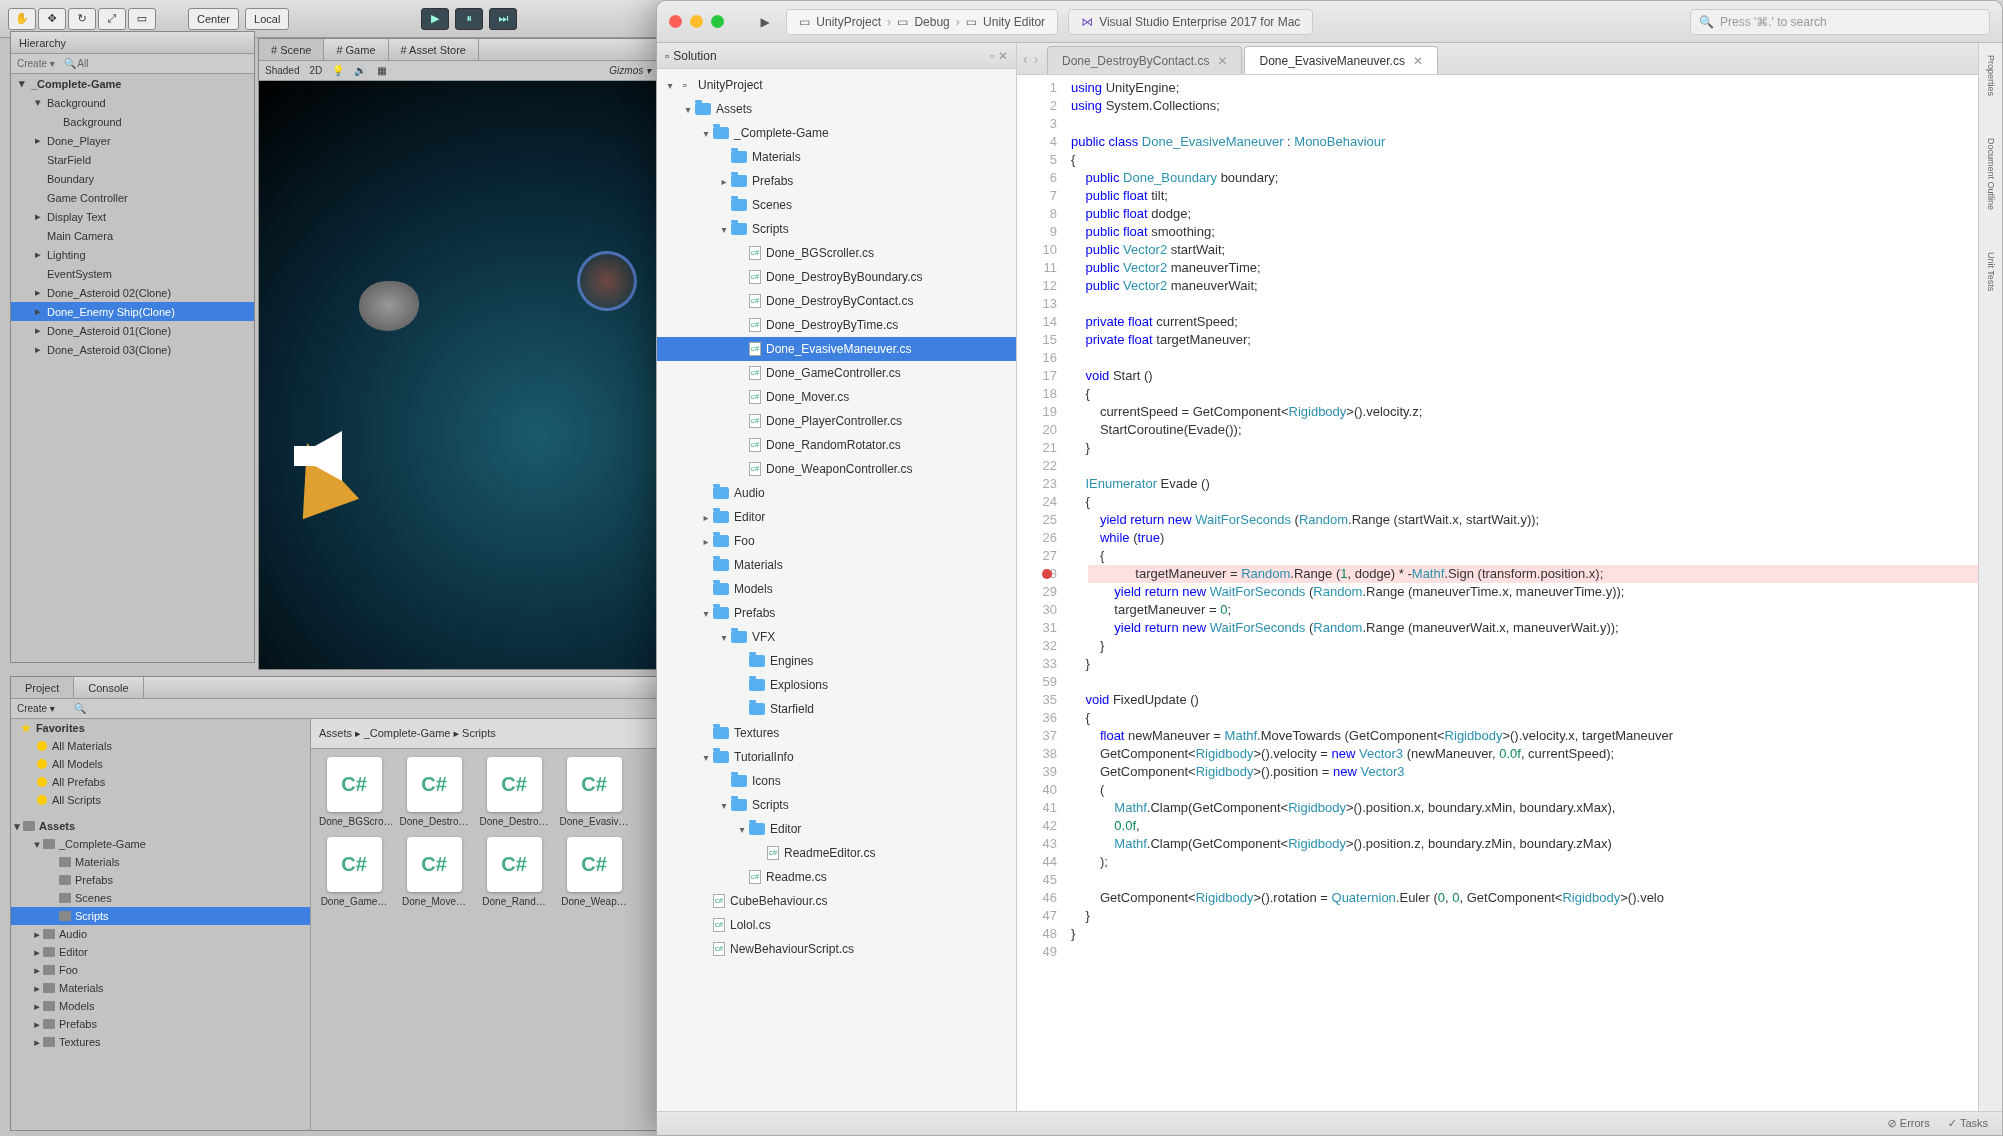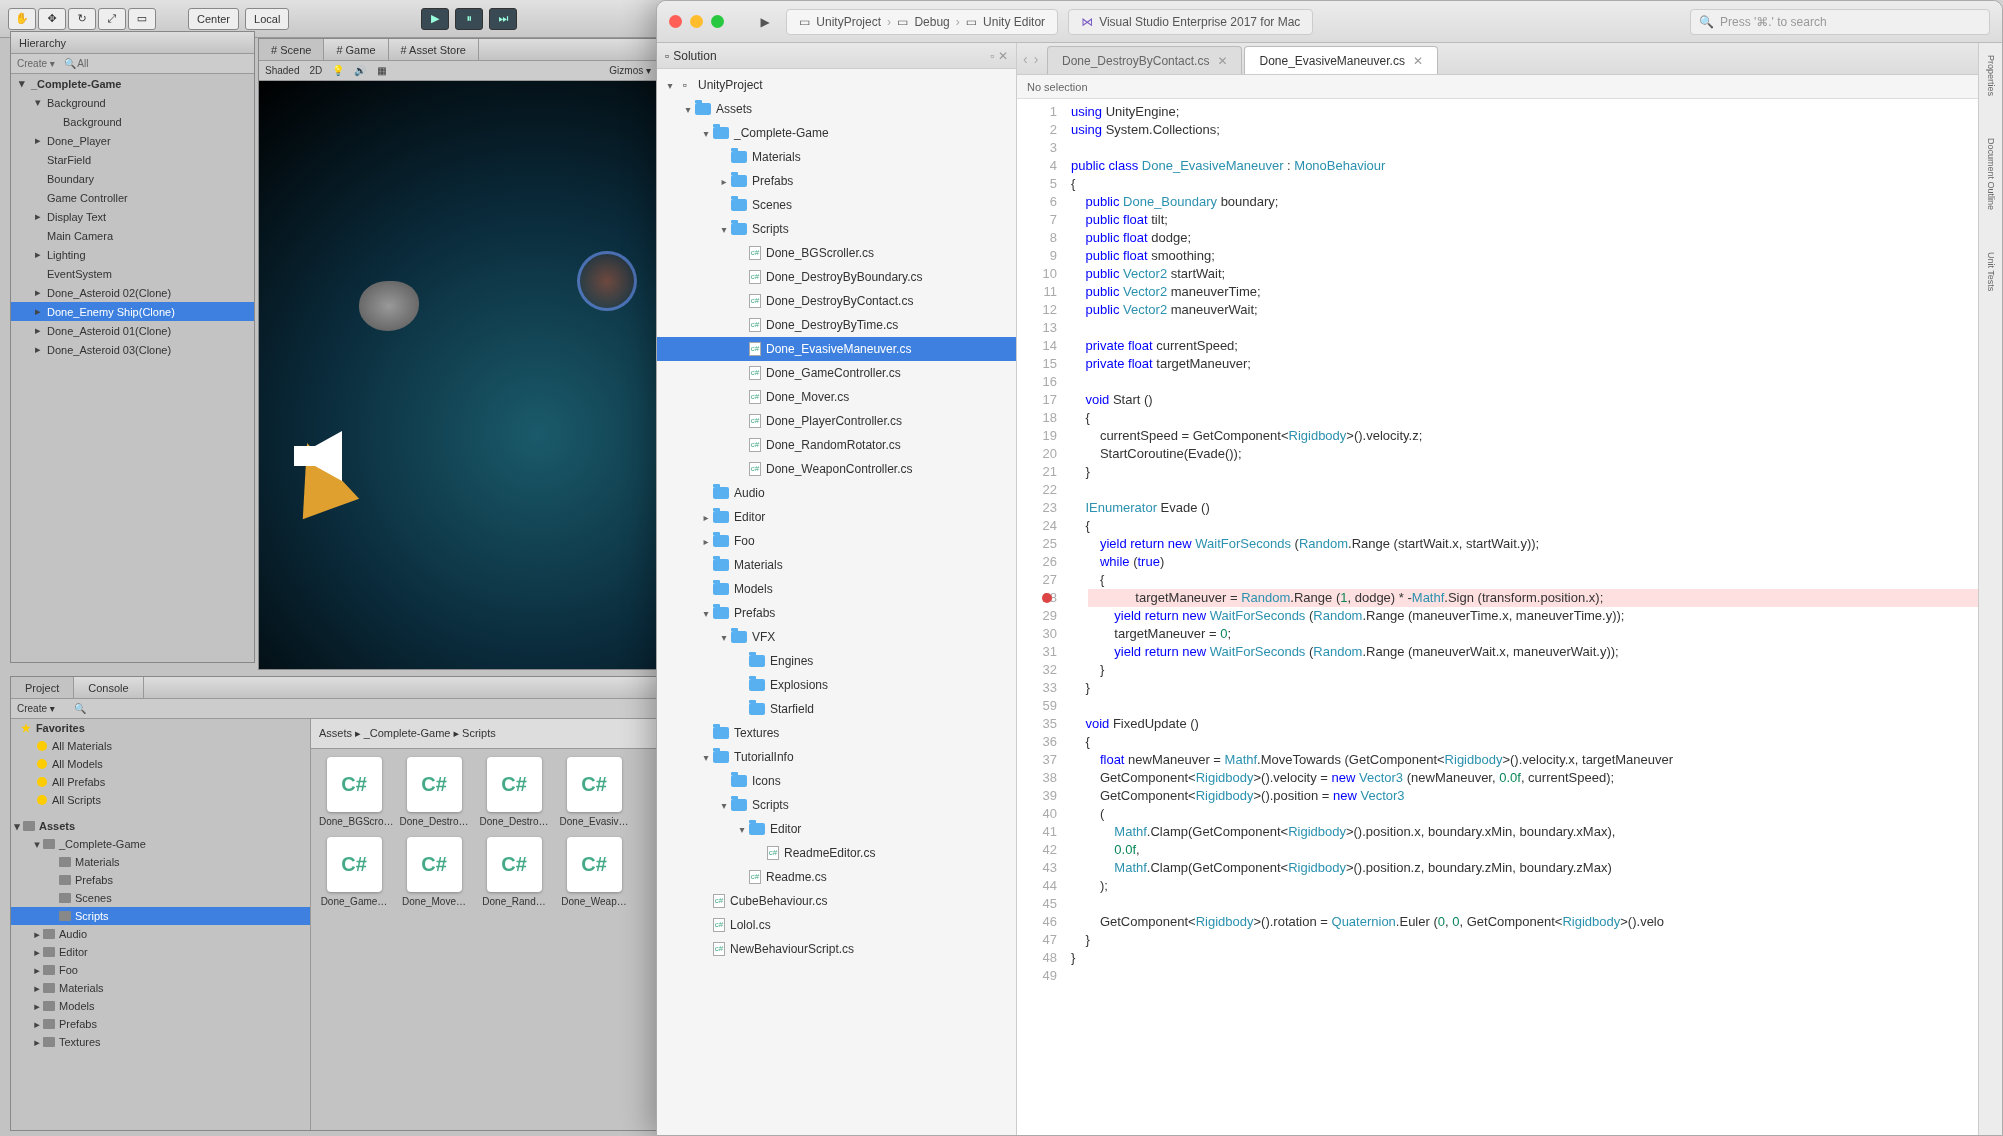--- a/index.html
+++ b/index.html
@@ -158,21 +158,21 @@
         <div class="scene-tab active"># Scene</div>
         <div class="scene-tab"># Game</div>
         <div class="scene-tab"># Asset Store</div>
       </div>
     <div class="scene-bar">
       <span>Shaded</span>
       <span>2D</span>
       <span>💡</span>
         <span>🔊</span>
         <span>▦</span>
-      <span style="margin-left:auto;">Gizmos ▾</span>
+      <span style="margin-left:auto;font-style:italic;">Gizmos ▾</span>
     </div>
     <div class="scene-view">
       <div class="asteroid"></div>
       <div class="warpthing"></div>
       <div class="ship">
           <div class="ship-body"></div>
         </div>
       <div class="speaker"></div>
     </div>
   </div>
@@ -460,23 +460,20 @@
     </div>
 
     <div class="vs-editor">
       <div class="ed-nav">
         <span>‹</span>
         <span>›</span>
       </div>
       <div class="ed-tabs" id="ed-tabs">
           <div class="ed-tab">Done_DestroyByContact.cs<span class="close">✕</span></div>
           <div class="ed-tab active">Done_EvasiveManeuver.cs<span class="close">✕</span></div>
-        </div>
-      <div class="ed-sub">
-          <span>No selection</span>
         </div>
       <div class="code-area">
         <div class="gutter" id="gutter">
             <div>1</div>
             <div>2</div>
             <div>3</div>
             <div>4</div>
             <div>5</div>
             <div>6</div>
             <div>7</div>
@@ -527,13 +524,17 @@
       </div>
     </div>
 
     <div class="vs-right-rail" id="right-rail">
         <div class="rail-item">Properties</div>
         <div class="rail-item">Document Outline</div>
         <div class="rail-item">Unit Tests</div>
       </div>
   </div>
 
+  <div class="vs-status">
+    <span>⊘ <span>Errors</span></span>
+    <span>✓ <span>Tasks</span></span>
+  </div>
 </div>
 
 </body></html>

